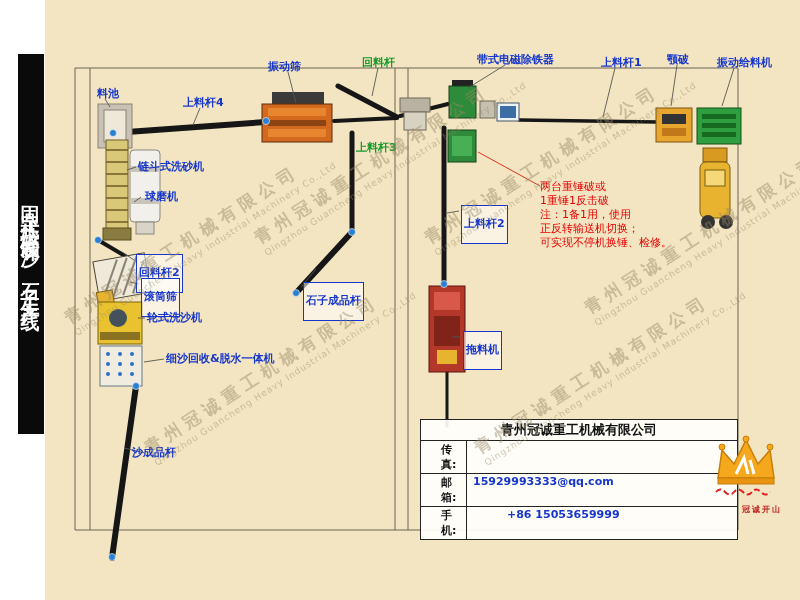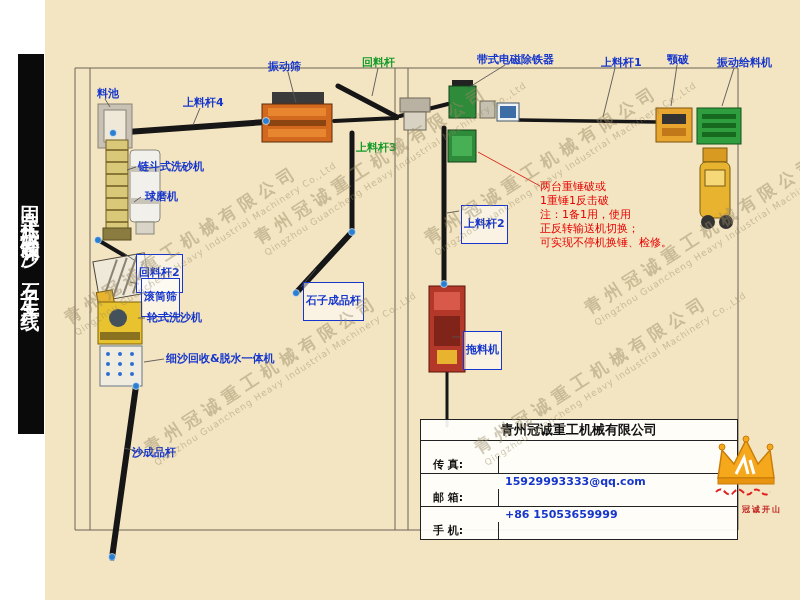--- a/index.html
+++ b/index.html
@@ -30,22 +30,22 @@
     color:#e80000; font-size:11px; font-weight:normal; line-height:14px; white-space:nowrap;
   }
 
   .titleblock {
     position:absolute; left:420px; top:419px; width:318px; z-index:30;
     background:rgba(255,255,252,.92); border:1.5px solid #222; font-size:11px; color:#111;
   }
   .tb-company  { font-weight:bold; font-size:13px; text-align:center; border-bottom:1px solid #222; padding:1px 0; }
   .tb-contact  { border-bottom:1px solid #222; padding:1px 4px; font-weight:bold; }
   .tb-pair     { display:flex; border-bottom:1px solid #222; }
-  .tb-pair:last-child { border-bottom:none; }
-  .tb-label    { width:78px; border-right:1px solid #222; padding:1px 12px; font-weight:bold;margin-top:15px; }
+  .tb-pair:last-child { border-bottom:none;gap:34px; }
+  .tb-label    { width:46px; border-right:1px solid #222; padding:1px 20px; font-weight:bold; }
   .tb-value    { flex:1; padding:1px 6px; color:#1636cc; font-weight:bold; }
 
   .logo {
     position:absolute; left:710px; top:434px; width:72px; height:84px; z-index:35; text-align:right;
   }
   .logo-text { font-size:8px; color:#c02020; font-weight:bold; letter-spacing:2px; }
 
   .wm {
     position:absolute; z-index:50; pointer-events:none;
     transform:rotate(-33deg); transform-origin:0 0;

